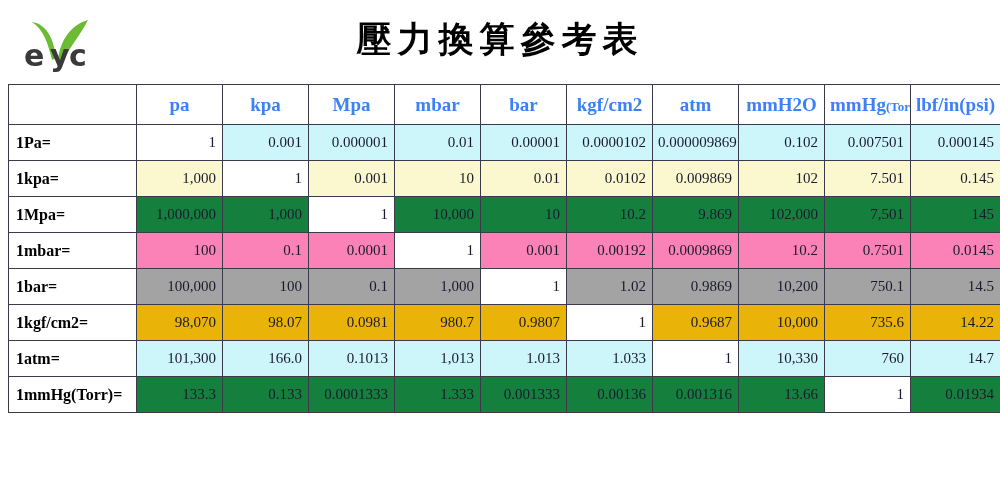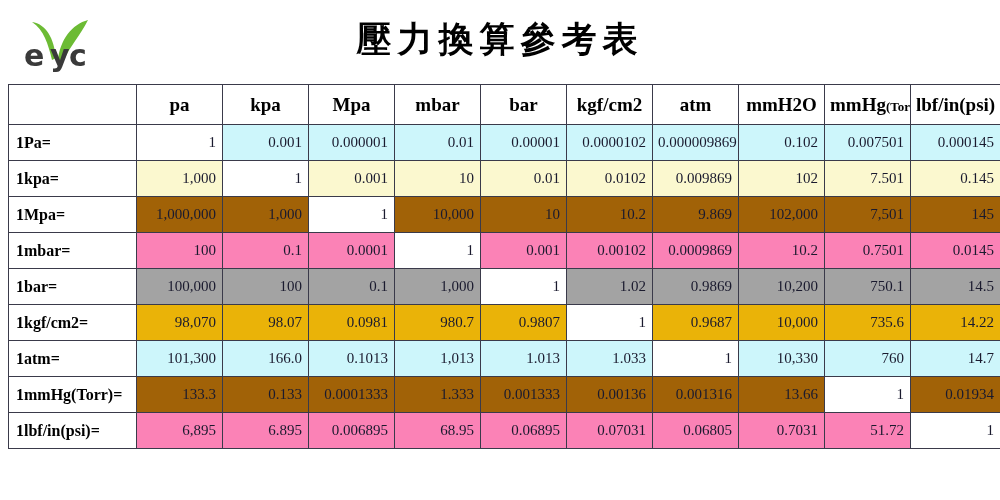--- a/index.html
+++ b/index.html
@@ -69,21 +69,21 @@
     box-sizing: border-box;
     overflow: hidden;
     white-space: nowrap;
   }
 
   table.conv thead th {
     background: #ffffff;
     font-weight: bold;
     font-size: 19px;
     text-align: center;
-    color: #000000;
+    color: #3b82f6;
     height: 40px;
     letter-spacing: 0px;
   }
 
   table.conv thead th .sub {
     font-size: 13px;
   }
 
   table.conv tbody th.rowlab {
     background: #ffffff;
@@ -99,21 +99,21 @@
     padding-right: 6px;
     font-size: 15px;
   }
 
   
   table.conv tbody td.self { background: #ffffff !important; }
 
   
   .t-cyan    { background: #cdf6fb; }
   .t-yellow  { background: #fbf8cf; }
-  .t-orange  { background: #a16207; }
+  .t-orange  { background: #15803d; }
   .t-pink    { background: #fb82b6; }
   .t-blue    { background: #a3a3a3; }
   .t-lav     { background: #eab308; }
 
   
   col.c-label { width: 128px; }
   col.c-data  { width: 86px;  }
   col.c-last  { width: 90px;  }
 </style>
 </head>
@@ -204,21 +204,21 @@
           <td class="t-orange">7,501</td>
           <td class="t-orange">145</td>
         </tr>
         <tr>
           <th class="rowlab">1mbar=</th>
           <td class="t-pink">100</td>
           <td class="t-pink">0.1</td>
           <td class="t-pink">0.0001</td>
           <td class="t-pink self">1</td>
           <td class="t-pink">0.001</td>
-          <td class="t-pink">0.00102</td>
+          <td class="t-pink">0.00192</td>
           <td class="t-pink">0.0009869</td>
           <td class="t-pink">10.2</td>
           <td class="t-pink">0.7501</td>
           <td class="t-pink">0.0145</td>
         </tr>
         <tr>
           <th class="rowlab">1bar=</th>
           <td class="t-blue">100,000</td>
           <td class="t-blue">100</td>
           <td class="t-blue">0.1</td>
@@ -262,28 +262,15 @@
           <td class="t-orange">0.133</td>
           <td class="t-orange">0.0001333</td>
           <td class="t-orange">1.333</td>
           <td class="t-orange">0.001333</td>
           <td class="t-orange">0.00136</td>
           <td class="t-orange">0.001316</td>
           <td class="t-orange">13.66</td>
           <td class="t-orange self">1</td>
           <td class="t-orange">0.01934</td>
         </tr>
-        <tr>
-          <th class="rowlab">1lbf/in(psi)=</th>
-          <td class="t-pink">6,895</td>
-          <td class="t-pink">6.895</td>
-          <td class="t-pink">0.006895</td>
-          <td class="t-pink">68.95</td>
-          <td class="t-pink">0.06895</td>
-          <td class="t-pink">0.07031</td>
-          <td class="t-pink">0.06805</td>
-          <td class="t-pink">0.7031</td>
-          <td class="t-pink">51.72</td>
-          <td class="t-pink self">1</td>
-        </tr>
       </tbody>
   </table>
 </div>
 
 </body></html>

